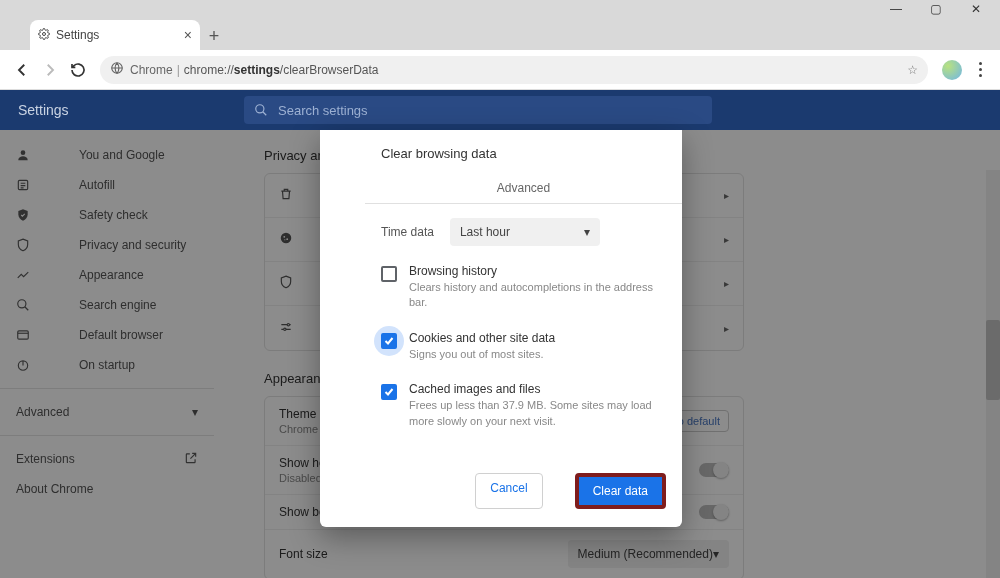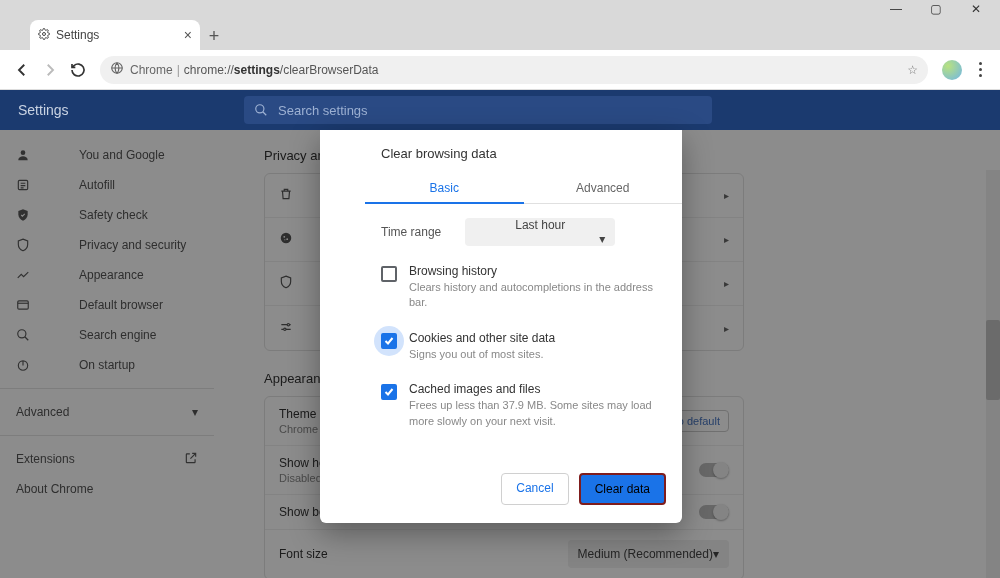--- a/index.html
+++ b/index.html
@@ -56,35 +56,35 @@
   .resetbtn { border: 1px solid #ccc; border-radius: 4px; padding: 4px 8px; font-size: 11px; color: #4876c2; background: #fff; }
   
   .scrim { position: absolute; inset: 0; background: rgba(0,0,0,0.45); }
   .dialog { position: absolute; left: 320px; top: 0; width: 362px; background: #fff; border-radius: 0 0 6px 6px; box-shadow: 0 10px 30px rgba(0,0,0,0.35); z-index: 10; padding-bottom: 12px; padding-left: 45px; }
   .dialog .dtitle { padding: 16px 16px 12px; font-size: 13px; color: #333; }
   .dtabs { display: flex; border-bottom: 1px solid #e0e0e0; }
   .dtab { flex: 1; text-align: center; font-size: 12px; padding: 8px 0; color: #666; position: relative; }
   .dtab.active { color: #1a73e8; }
   .dtab.active::after { content: ""; position: absolute; left: 0; right: 0; bottom: -1px; height: 2px; background: #1a73e8; }
   .timerange { display: flex; align-items: center; padding: 14px 16px 8px; font-size: 12px; color: #555; }
-  .timerange .select { margin-left: 24px; width: 140px; flex-direction: column; }
+  .timerange .select { margin-left: 16px; width: 140px; }
   .opt { display: flex; padding: 10px 16px; font-size: 12px; }
   .opt .cb { width: 28px; padding-top: 2px; position: relative; }
   .checkbox { width: 16px; height: 16px; border: 2px solid #5f6368; border-radius: 2px; display: inline-flex; align-items: center; justify-content: center; background: #fff; }
   .checkbox.checked { background: #1a73e8; border-color: #1a73e8; color: #fff; }
   .checkbox.checked svg { display: block; }
   .checkbox svg { display: none; }
   .halo { position: absolute; width: 30px; height: 30px; background: #d2e3fc; border-radius: 50%; top: -5px; left: -7px; z-index: -1; }
   .opt .txt { flex: 1; }
   .opt .txt .h { color: #333; }
   .opt .txt .d { color: #888; margin-top: 2px; font-size: 11px; line-height: 1.4; }
   .dbuttons { display: flex; justify-content: flex-end; gap: 10px; padding: 34px 16px 6px; }
   .btn { font-size: 12px; padding: 7px 14px; border-radius: 4px; cursor: pointer; }
   .btn.secondary { background: #fff; border: 1px solid #d0d0d0; color: #1a73e8; }
-  .btn.primary { background: #1a73e8; border: 2px solid #7f1d1d; color: #000000; }
+  .btn.primary { background: #1a73e8; border: 4px solid #7f1d1d; color: #ffffff; margin-left: 22px; }
   
   .pagescroll { position: absolute; right: 0; top: 40px; width: 14px; height: 408px; background: #f0f0f0; }
   .pagescroll .thumb { position: absolute; top: 150px; width: 14px; height: 80px; background: #c4c4c4; border-radius: 2px; }
 </style>
 </head>
 <body>
 
 <div class="titlebar">
   <span>—</span>
   <span>▢</span>
@@ -195,34 +195,34 @@
       <span class="icon">
           <svg width="14" height="14" viewBox="0 0 24 24" fill="none" stroke="#5a5a5a" stroke-width="2">
             <path d="M3 17l6-6 4 4 8-8"></path>
           </svg>
         </span>
       <span>Appearance</span>
     </div>
     <div class="side-item">
       <span class="icon">
           <svg width="14" height="14" viewBox="0 0 24 24" fill="none" stroke="#5a5a5a" stroke-width="2">
+            <circle cx="10" cy="10" r="7"></circle>
+            <path d="M21 21l-6-6"></path>
+          </svg>
+        </span>
+      <span>Search engine</span>
+    </div>
+    <div class="side-item">
+      <span class="icon">
+          <svg width="14" height="14" viewBox="0 0 24 24" fill="none" stroke="#5a5a5a" stroke-width="2">
             <rect x="3" y="5" width="18" height="14" rx="2"></rect>
             <path d="M3 9h18"></path>
           </svg>
         </span>
       <span>Default browser</span>
-    </div>
-    <div class="side-item">
-      <span class="icon">
-          <svg width="14" height="14" viewBox="0 0 24 24" fill="none" stroke="#5a5a5a" stroke-width="2">
-            <circle cx="10" cy="10" r="7"></circle>
-            <path d="M21 21l-6-6"></path>
-          </svg>
-        </span>
-      <span>Search engine</span>
     </div>
     <div class="side-item">
       <span class="icon">
           <svg width="14" height="14" viewBox="0 0 24 24" fill="none" stroke="#5a5a5a" stroke-width="2">
             <circle cx="12" cy="13" r="8"></circle>
             <path d="M12 5v8"></path>
           </svg>
         </span>
       <span>On startup</span>
     </div>
@@ -309,25 +309,24 @@
 
   <div class="pagescroll">
     <div class="thumb"></div>
   </div>
 
   <div class="scrim"></div>
 
   <div class="dialog">
     <div class="dtitle">Clear browsing data</div>
     <div class="dtabs">
-      <div class="dtab active">Basic</div>
       <div class="dtab">Advanced</div>
     </div>
     <div class="timerange">
-      <span>Time range</span>
+      <span>Time data</span>
       <div class="select">
         <span>Last hour</span>
         <span class="chev">▾</span>
       </div>
     </div>
 
     <div class="opt">
       <div class="cb">
         <span class="checkbox"></span>
       </div>

